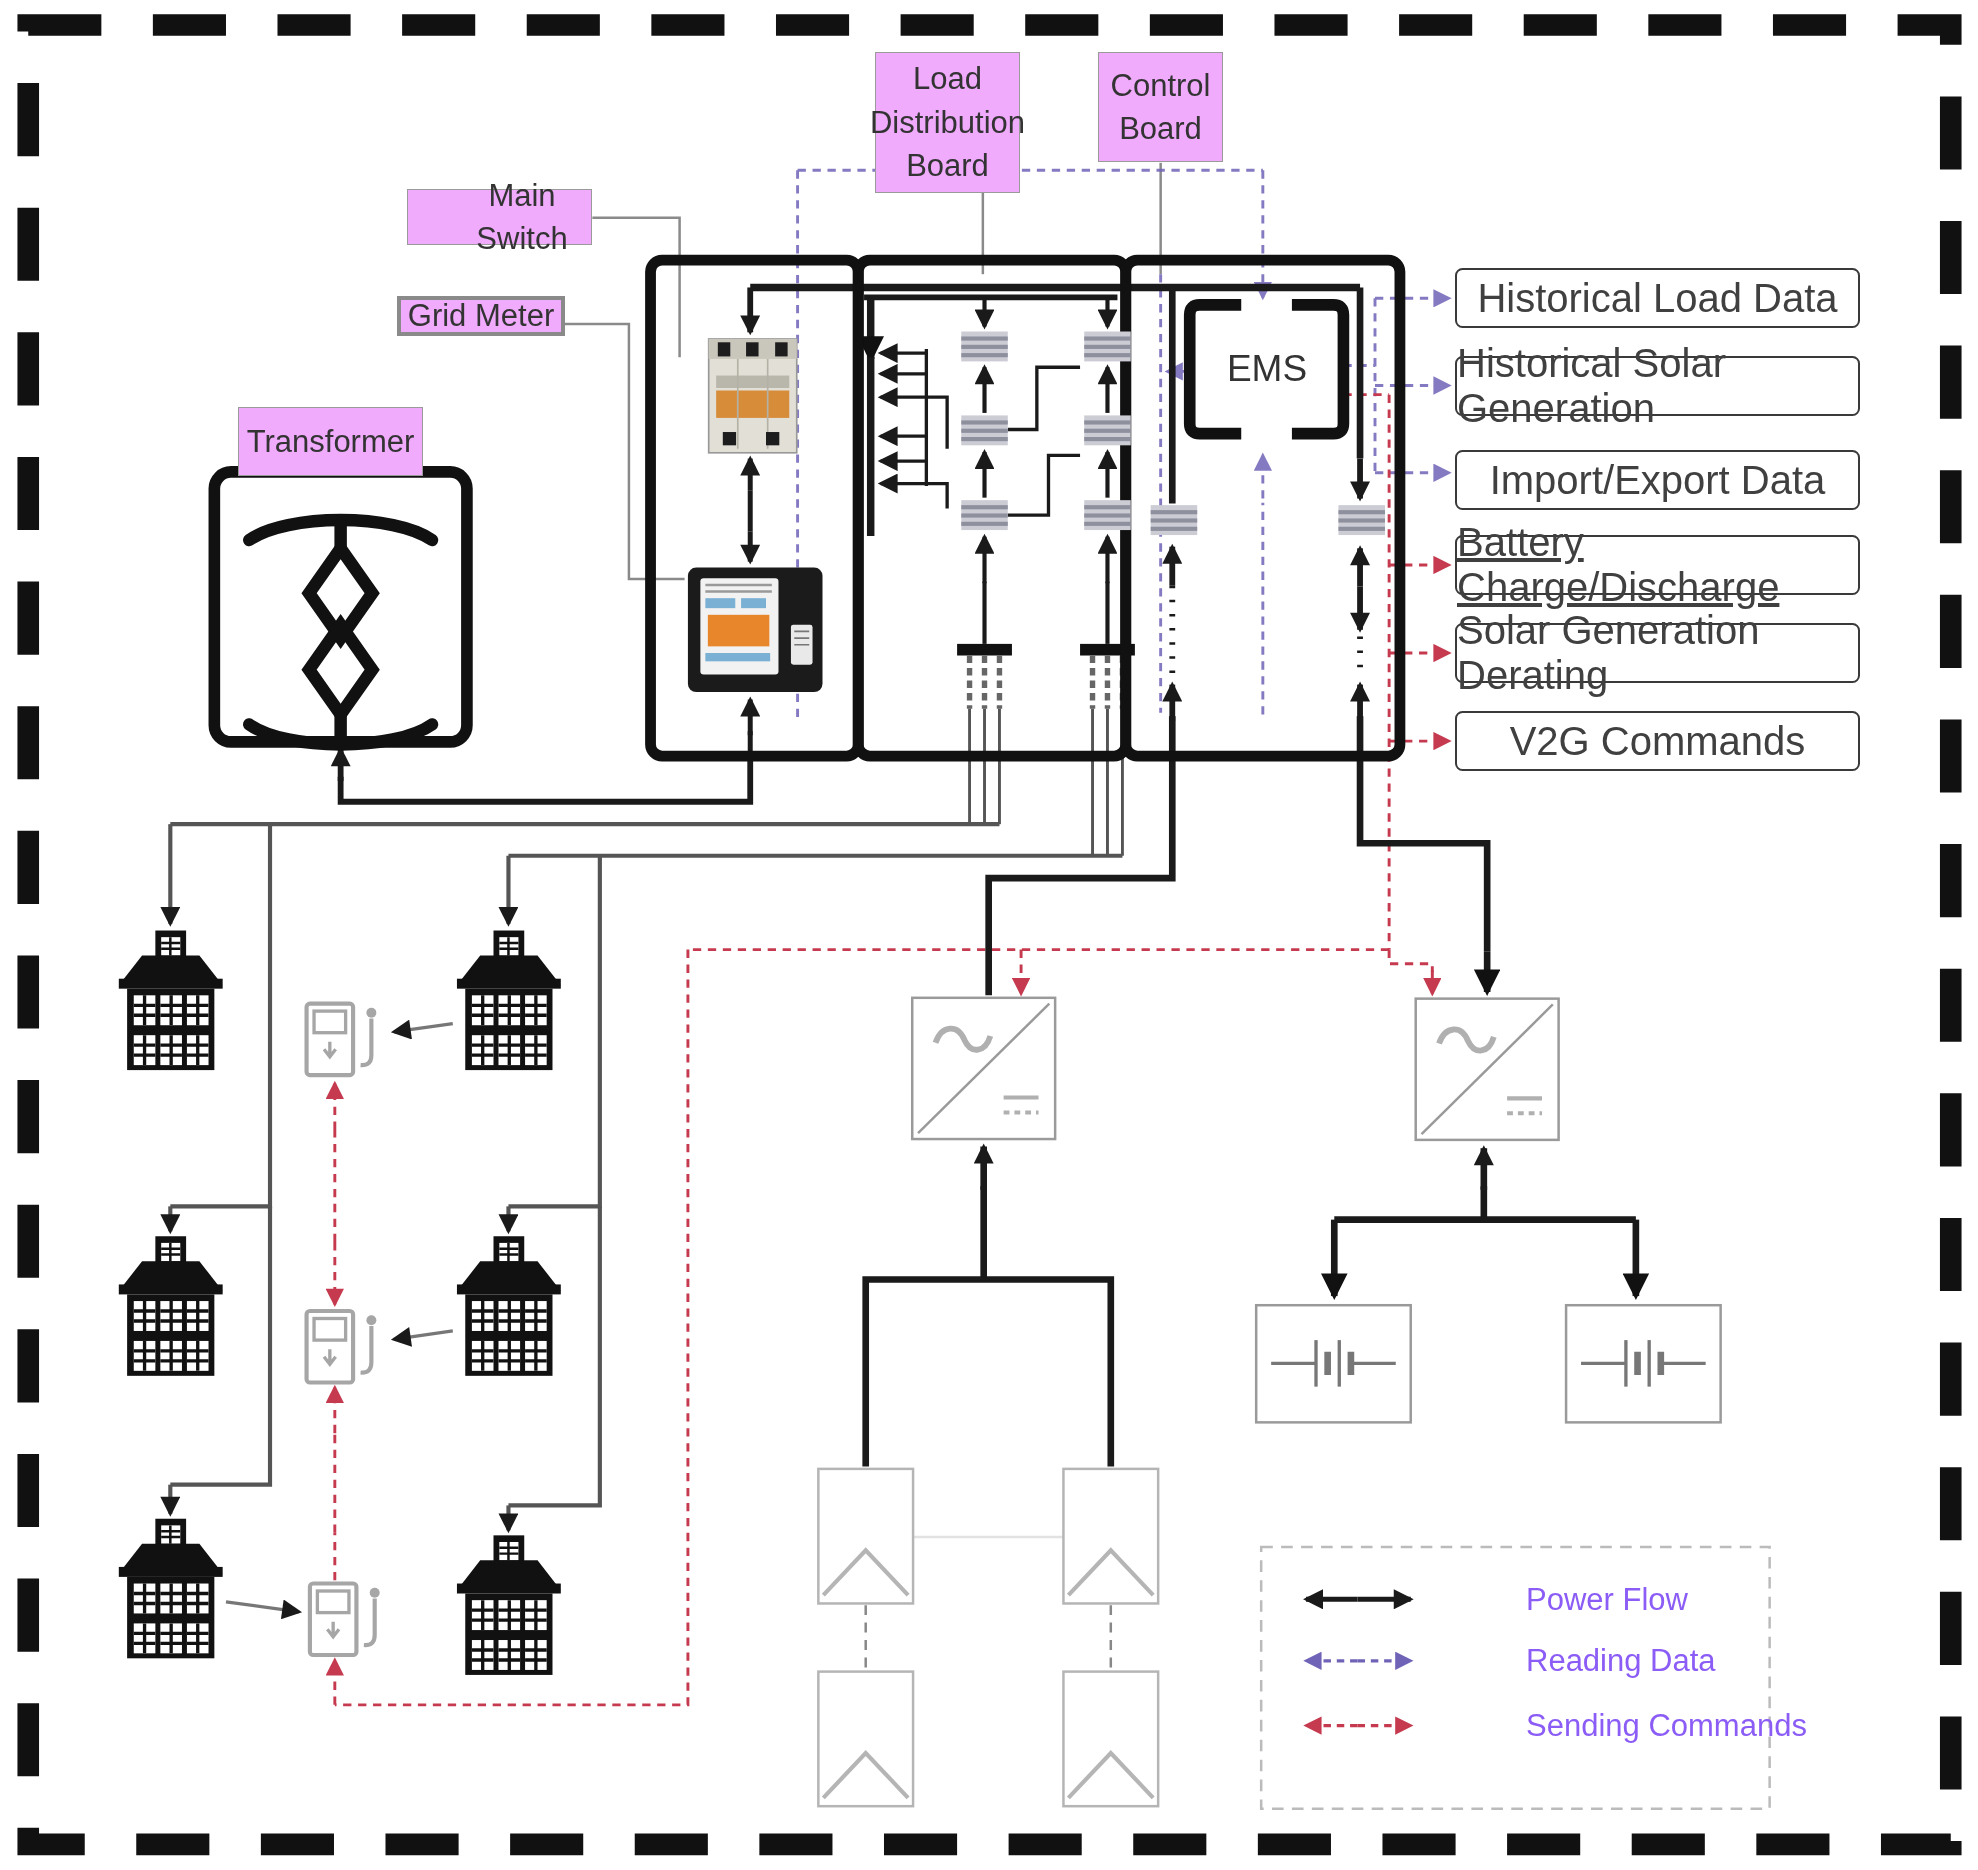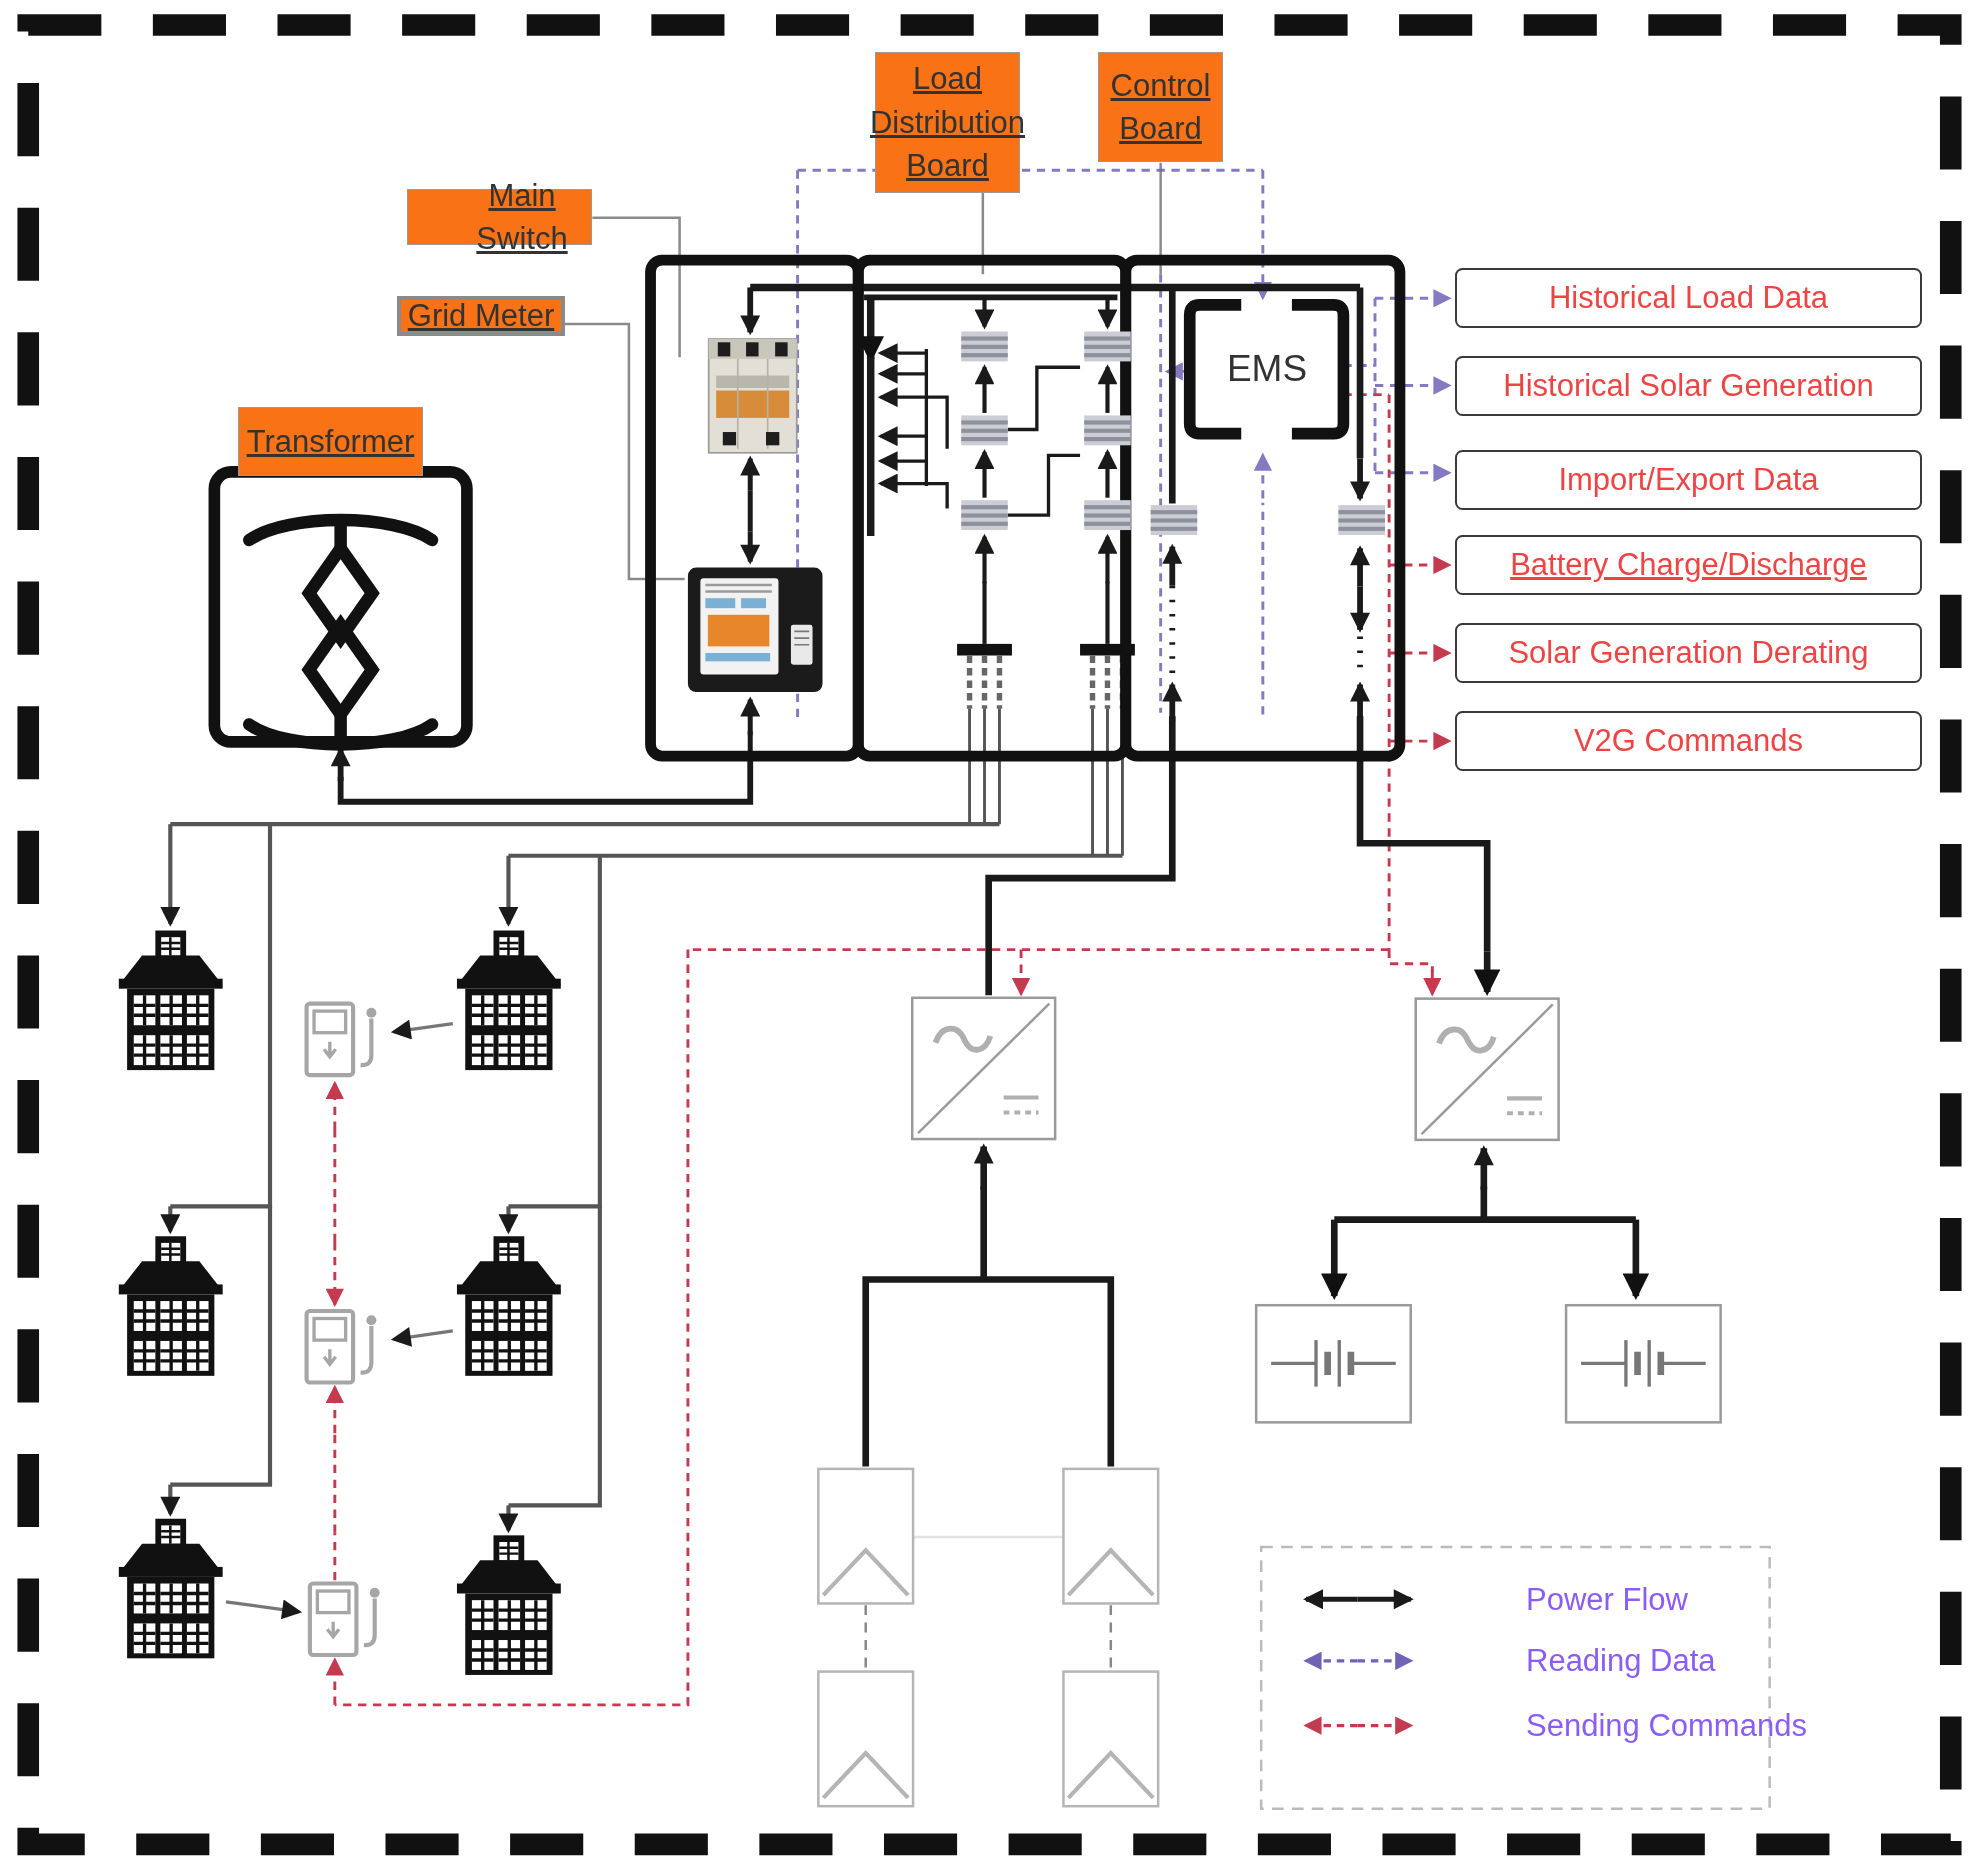--- a/index.html
+++ b/index.html
@@ -3,28 +3,28 @@
 <meta charset="utf-8">
 <style>
   html,body{margin:0;padding:0;background:#fff;}
   .stage{
     position:relative;width:1979px;height:1871px;background:#ffffff;
     font-family:"Liberation Sans", sans-serif;color:#222;overflow:hidden;
   }
   .stage svg.wires{position:absolute;left:0;top:0;}
   .lbl{
     position:absolute;display:flex;align-items:center;justify-content:center;
-    text-align:center;background:#f97316;border:1.7px solid #9a9a9a;color:#333;
-    font-size:31px;line-height:1.4;box-sizing:border-box;z-index:5;text-decoration:underline;
+    text-align:center;background:#f0abfc;border:1.7px solid #9a9a9a;color:#333;
+    font-size:31px;line-height:1.4;box-sizing:border-box;z-index:5;
   }
   .lbl.heavy{border:4.2px solid #8a8a8a;}
   .rbox{
-    position:absolute;left:1455px;width:467px;height:60px;display:flex;
-    align-items:center;justify-content:center;background:#fff;color:#ef4444;
-    border:2.5px solid #3a3a3a;border-radius:7.5px;font-size:31px;z-index:5;box-sizing:border-box;
+    position:absolute;left:1455px;width:405px;height:60px;display:flex;
+    align-items:center;justify-content:center;background:#fff;color:#404040;
+    border:2.5px solid #3a3a3a;border-radius:7.5px;font-size:40px;z-index:5;box-sizing:border-box;
   }
   .ems-label{
     position:absolute;left:1190px;top:336px;width:154px;height:66px;display:flex;
     align-items:center;justify-content:center;font-size:37px;color:#333;z-index:5;
   }
   .legend-label{
     position:absolute;left:1526px;height:37px;display:flex;align-items:center;
     font-size:31px;color:#8b5cf6;z-index:5;
   }
 </style>

